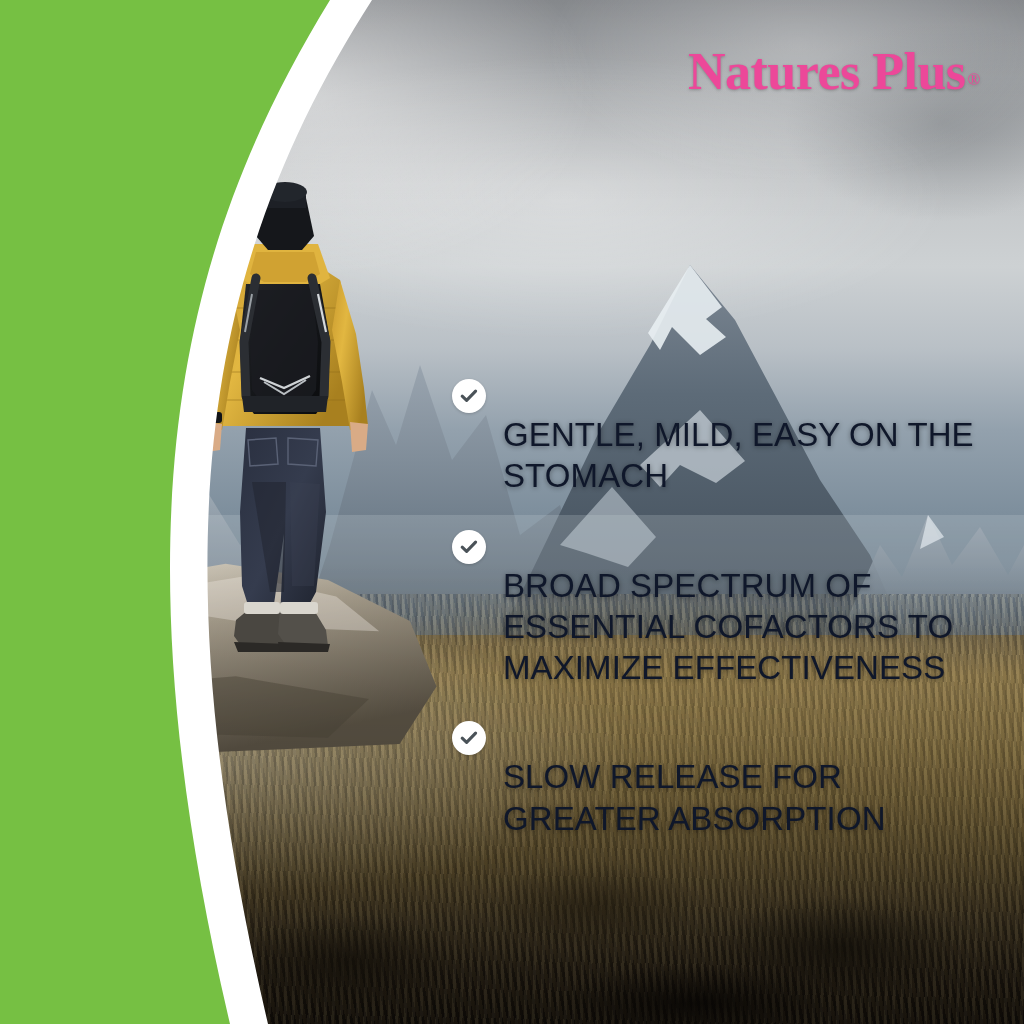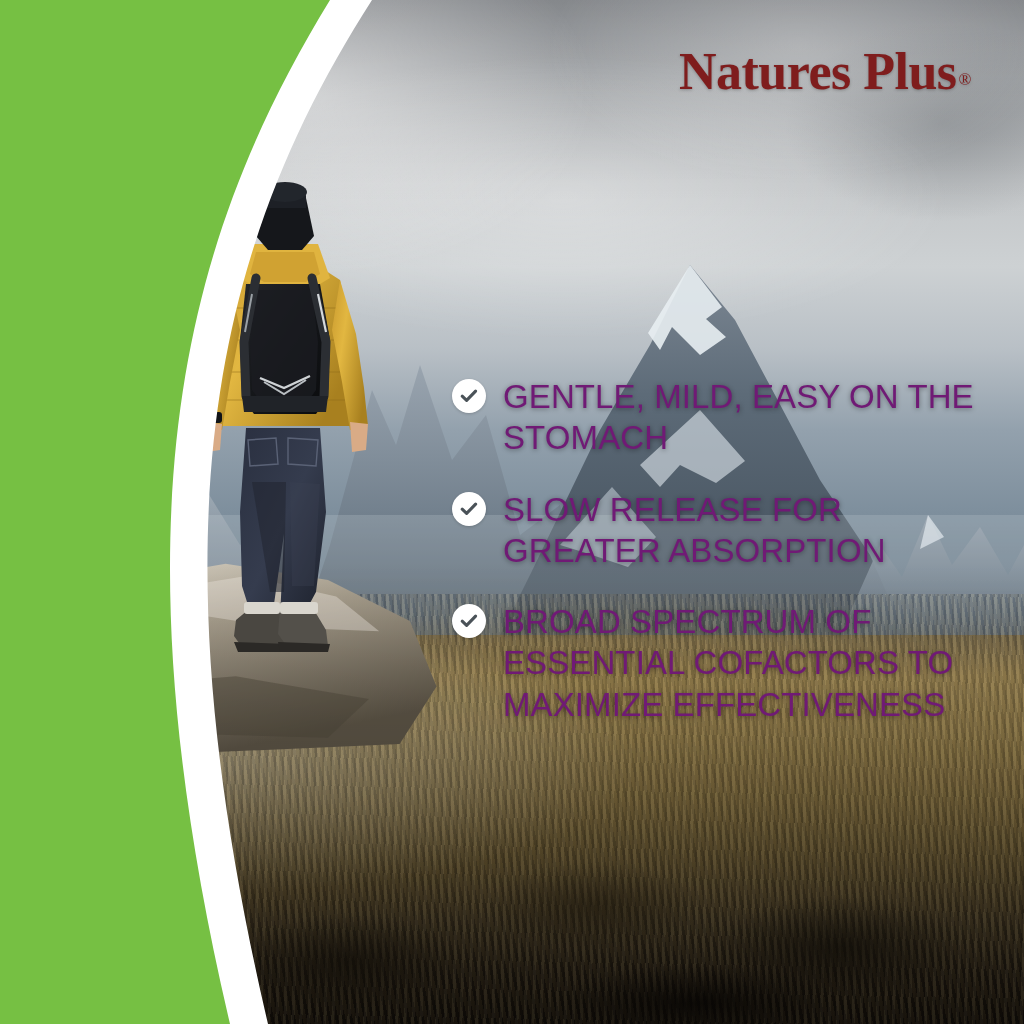--- a/index.html
+++ b/index.html
@@ -130,23 +130,23 @@
   .frame-shapes {
     position: absolute;
     inset: 0;
     pointer-events: none;
   }
   .frame-shapes svg { display: block; width: 100%; height: 100%; }
 
   
   .logo {
     position: absolute;
-    right: 53px;
+    right: 44px;
     top: 46px;
-    color: #7f1d1d;
+    color: #ec4899;
     font-family: "Liberation Serif", "DejaVu Serif", serif;
     font-weight: 700;
     font-size: 52px;
     letter-spacing: -0.5px;
     line-height: 1;
     white-space: nowrap;
     text-shadow: 0 1px 3px rgba(0,0,0,0.25);
   }
   .logo .reg {
     font-size: 17px;
@@ -178,28 +178,29 @@
     display: flex;
     align-items: center;
     justify-content: center;
     margin-top: 3px;
     box-shadow: 0 1px 3px rgba(0,0,0,0.18);
   }
   .check-badge svg { display: block; }
 
   .benefit-text {
     margin-left: 17px;
-    color: #701a75;
+    color: #0f172a;
     font-family: "Liberation Sans", sans-serif;
     font-weight: 400;
     font-size: 33px;
     line-height: 1.25;
     letter-spacing: 0.1px;
     text-transform: uppercase;
     text-shadow: 0 1px 5px rgba(0,0,0,0.40);
+    margin-top: 38px;
   }
 </style>
 </head>
 <body>
 
 <div id="canvas">
 
   <div class="photo-layer">
 
     <div class="photo-sky"></div>
@@ -362,27 +363,27 @@
       <div class="benefit-text">GENTLE, MILD, EASY ON THE STOMACH</div>
     </div>
 
 
     <div class="benefit">
       <span class="check-badge">
         <svg width="20" height="20" viewBox="0 0 20 20" xmlns="http://www.w3.org/2000/svg">
           <path d="M3.2 10.2 L7.6 14.4 L16.6 5.2" stroke="#4a5258" stroke-width="3.1" fill="none" stroke-linecap="round" stroke-linejoin="round"></path>
         </svg>
       </span>
-      <div class="benefit-text">SLOW RELEASE FOR GREATER ABSORPTION</div>
+      <div class="benefit-text">BROAD SPECTRUM OF ESSENTIAL COFACTORS TO MAXIMIZE EFFECTIVENESS</div>
     </div>
 
     <div class="benefit">
       <span class="check-badge">
         <svg width="20" height="20" viewBox="0 0 20 20" xmlns="http://www.w3.org/2000/svg">
           <path d="M3.2 10.2 L7.6 14.4 L16.6 5.2" stroke="#4a5258" stroke-width="3.1" fill="none" stroke-linecap="round" stroke-linejoin="round"></path>
         </svg>
       </span>
-      <div class="benefit-text">BROAD SPECTRUM OF ESSENTIAL COFACTORS TO MAXIMIZE EFFECTIVENESS</div>
+      <div class="benefit-text">SLOW RELEASE FOR GREATER ABSORPTION</div>
     </div>
 
   </div>
 
 </div>
 
 </body></html>

